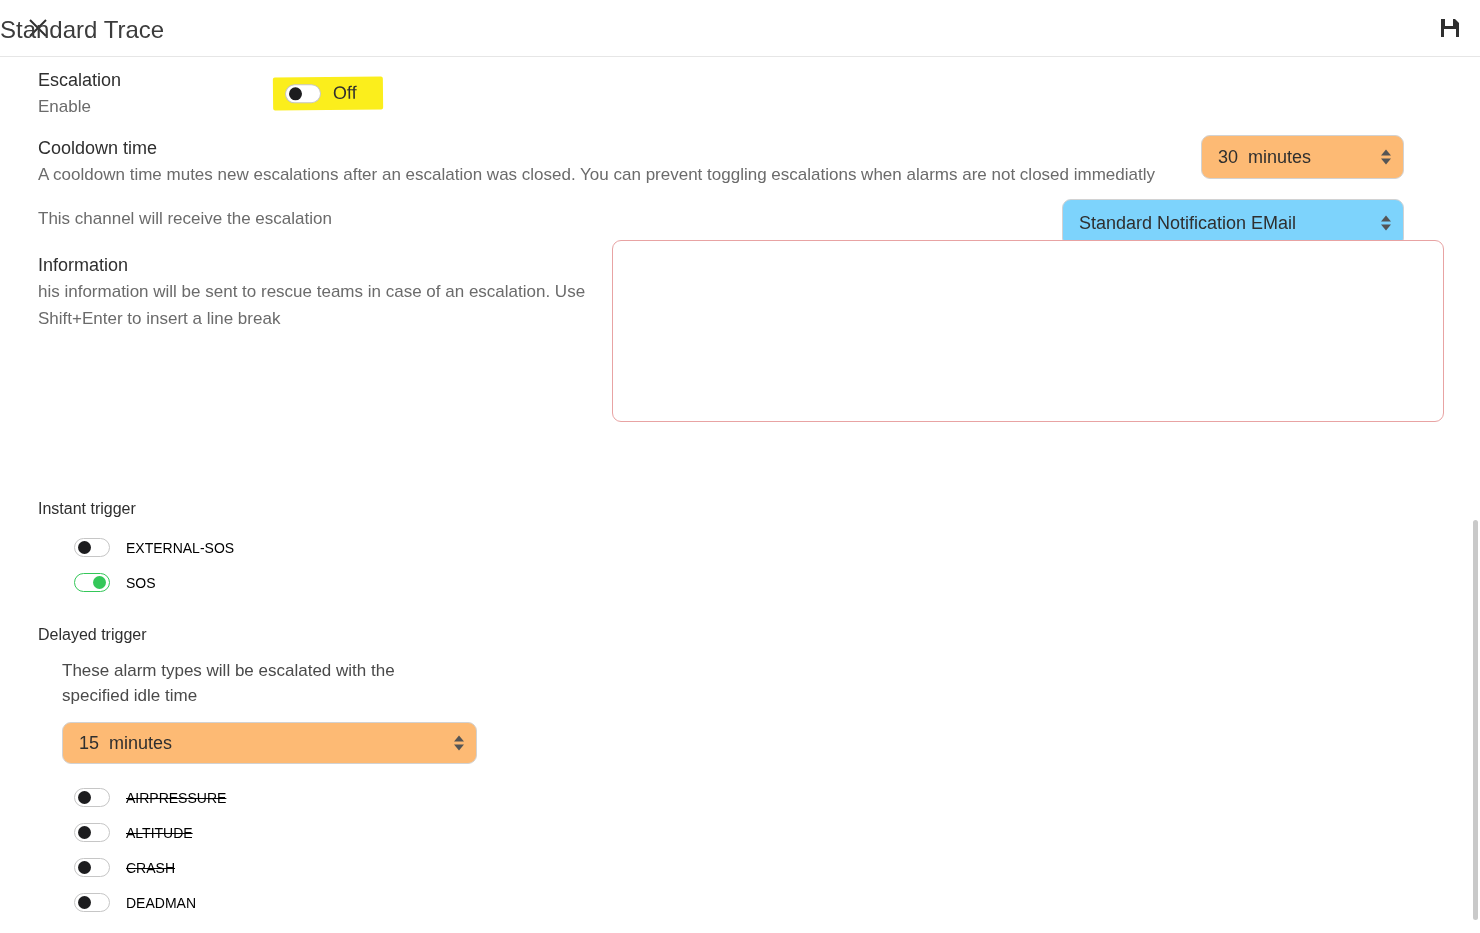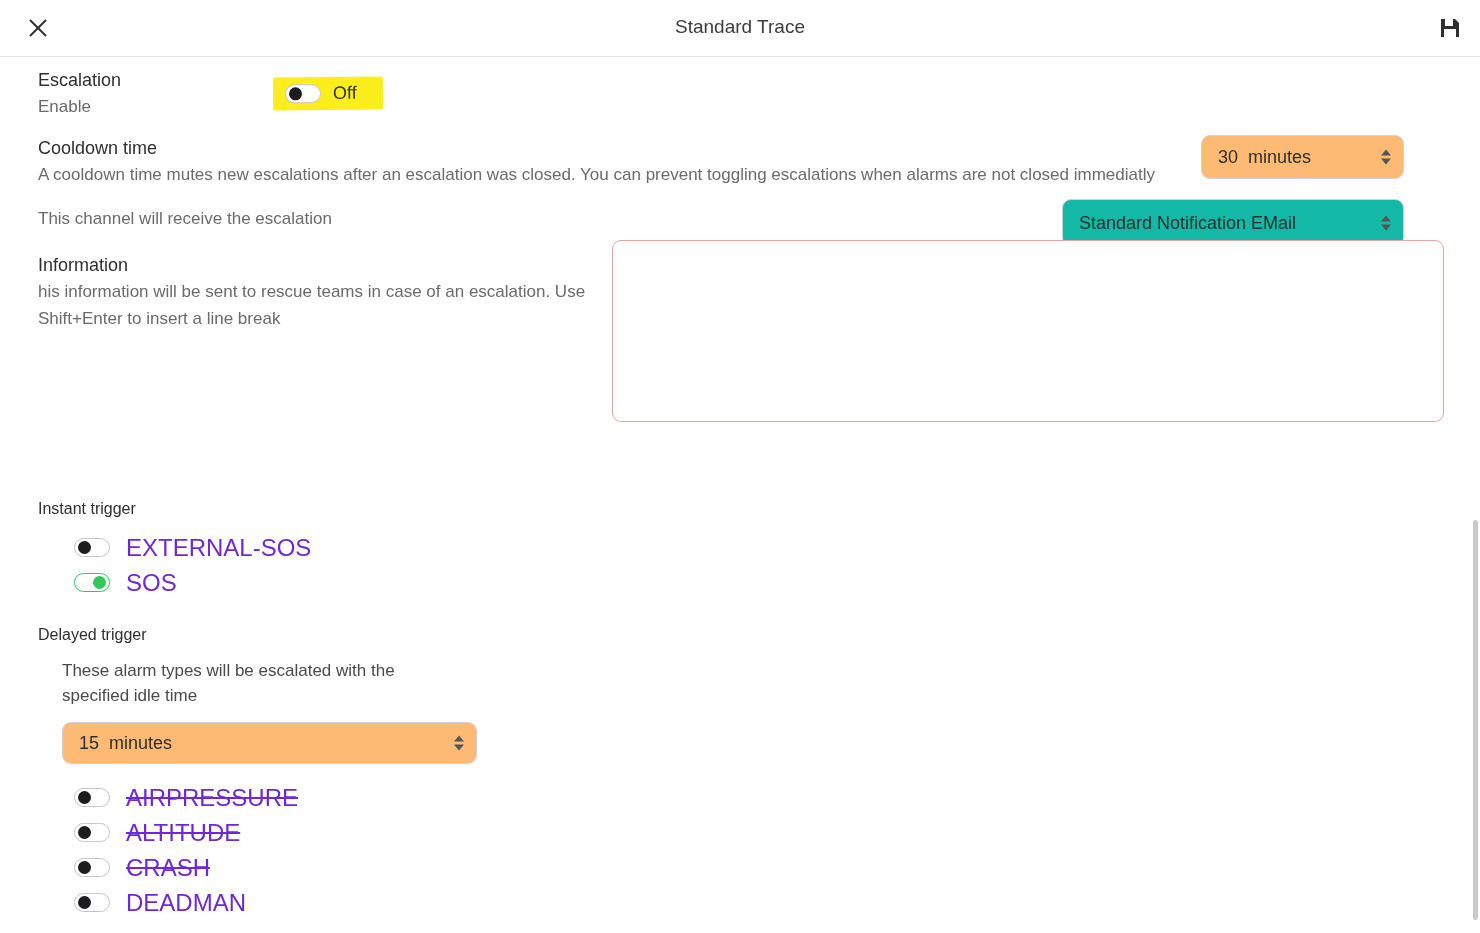--- a/index.html
+++ b/index.html
@@ -32,22 +32,21 @@
     display: flex;
     align-items: center;
     justify-content: center;
   }
   .close-btn svg { display: block; }
   .window-title {
     position: absolute;
     left: 0;
     right: 0;
     top: 16px;
-    text-align: center;
-    font-size: 19px;
+    font-size: 24px;
     color: #3c3c3c;
   }
   .save-btn {
     position: absolute;
     right: 16px;
     top: 14px;
     width: 28px;
     height: 28px;
     cursor: pointer;
     display: flex;
@@ -189,21 +188,21 @@
   
   .notification-row { margin-top: 16px; position: relative; }
   .select-box {
     position: absolute;
     right: 38px;
     top: -6px;
     width: 342px;
     height: 48px;
     border: 1px solid #d2d2d2;
     border-radius: 9px;
-    background: #14b8a6;
+    background: #7dd3fc;
     display: flex;
     align-items: center;
     box-sizing: border-box;
   }
   .select-box .val {
     font-size: 18px;
     color: #2f2f2f;
     padding-left: 16px;
   }
 
@@ -240,22 +239,22 @@
   }
   .instant-section { margin-top: 168px; }
   .trigger-list { margin-top: 12px; padding-left: 36px; }
   .trigger-item {
     display: flex;
     align-items: center;
     gap: 16px;
     height: 35px;
   }
   .trigger-name {
-    font-size: 24px;
-    color: #6d28d9;
+    font-size: 14px;
+    color: #000000;
   }
   .trigger-name.struck { text-decoration: line-through; }
 
   
   .delayed-section { margin-top: 26px; }
   .delayed-desc {
     margin-top: 14px;
     padding-left: 24px;
     font-size: 17px;
     color: #4a4a4a;

